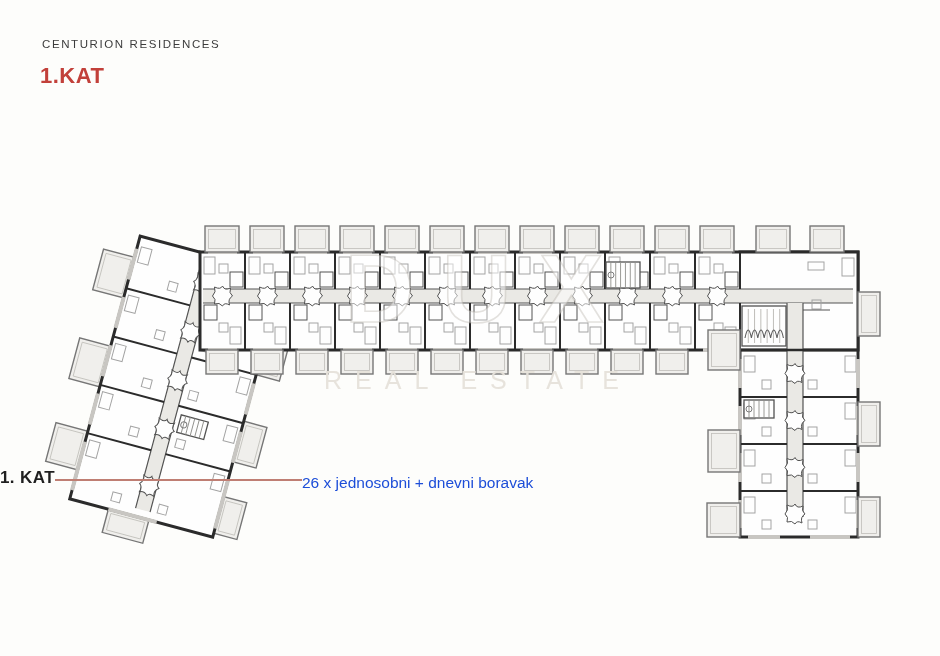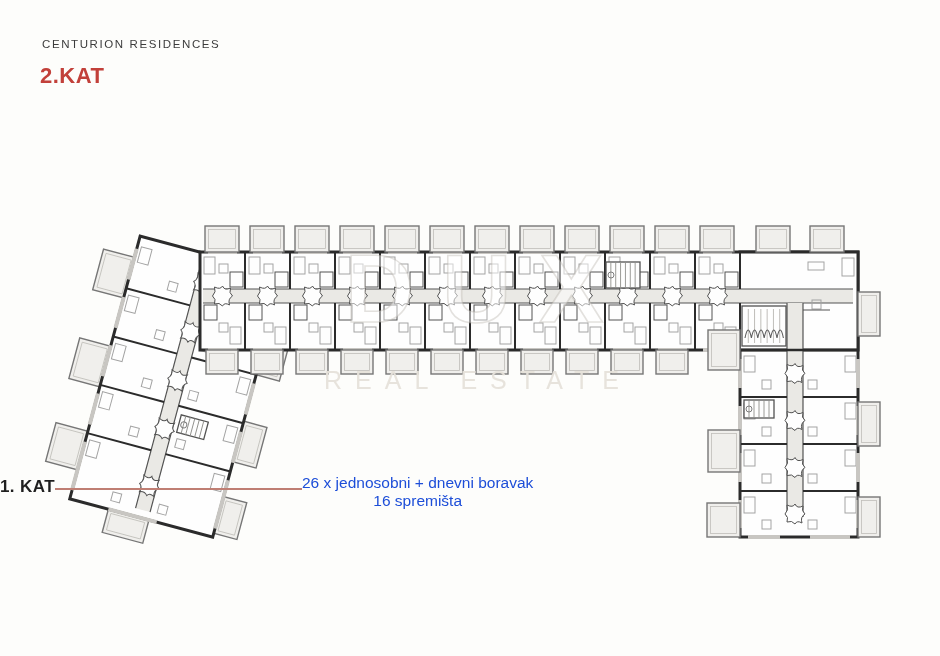--- a/index.html
+++ b/index.html
@@ -51,21 +51,21 @@
   .footer-line {
     font-size: 15.5px; color: #1d4ed8; line-height: 17.5px;
   }
 </style>
 </head>
 <body style="background: rgb(253, 253, 251);">
 
 <div class="stage">
 
   <div class="brand" style="color: rgb(60, 60, 60);">CENTURION RESIDENCES</div>
-  <div class="floor-title" style="color: rgb(194, 64, 58);">2.KAT</div>
+  <div class="floor-title" style="color: rgb(194, 64, 58);">1.KAT</div>
 
   <svg class="plan" width="940" height="656" viewBox="0 0 940 656" aria-hidden="true">
     <g id="plan-g" opacity="0.95">
         <g transform="translate(22 6) rotate(15 258 280)">
           <rect x="78" y="290" width="33" height="42" fill="#f0efec" stroke="#6f6f6f" stroke-width="1.4"></rect>
           <rect x="81.5" y="293.5" width="26" height="35" fill="none" stroke="#bdbbb6" stroke-width="0.8"></rect>
           <rect x="78" y="382" width="33" height="42" fill="#f0efec" stroke="#6f6f6f" stroke-width="1.4"></rect>
           <rect x="81.5" y="385.5" width="26" height="35" fill="none" stroke="#bdbbb6" stroke-width="0.8"></rect>
           <rect x="77" y="470" width="33" height="40" fill="#f0efec" stroke="#6f6f6f" stroke-width="1.4"></rect>
           <rect x="80.5" y="473.5" width="26" height="33" fill="none" stroke="#bdbbb6" stroke-width="0.8"></rect>
@@ -402,17 +402,16 @@
       </g>
     <text class="wm-big" x="488" y="322" text-anchor="middle">DUX</text>
     <text class="wm-sub" x="478" y="389" text-anchor="middle">REAL ESTATE</text>
   </svg>
 
   <div class="footer">
     <div class="footer-title">1. KAT</div>
     <div class="footer-divider" style="background: rgb(191, 126, 115);"></div>
     <div class="footer-lines">
       <div class="footer-line">26 x jednosobni + dnevni boravak</div>
-      <div class="footer-line">16 spremišta</div>
     </div>
   </div>
 
 </div>
 
 </body></html>

